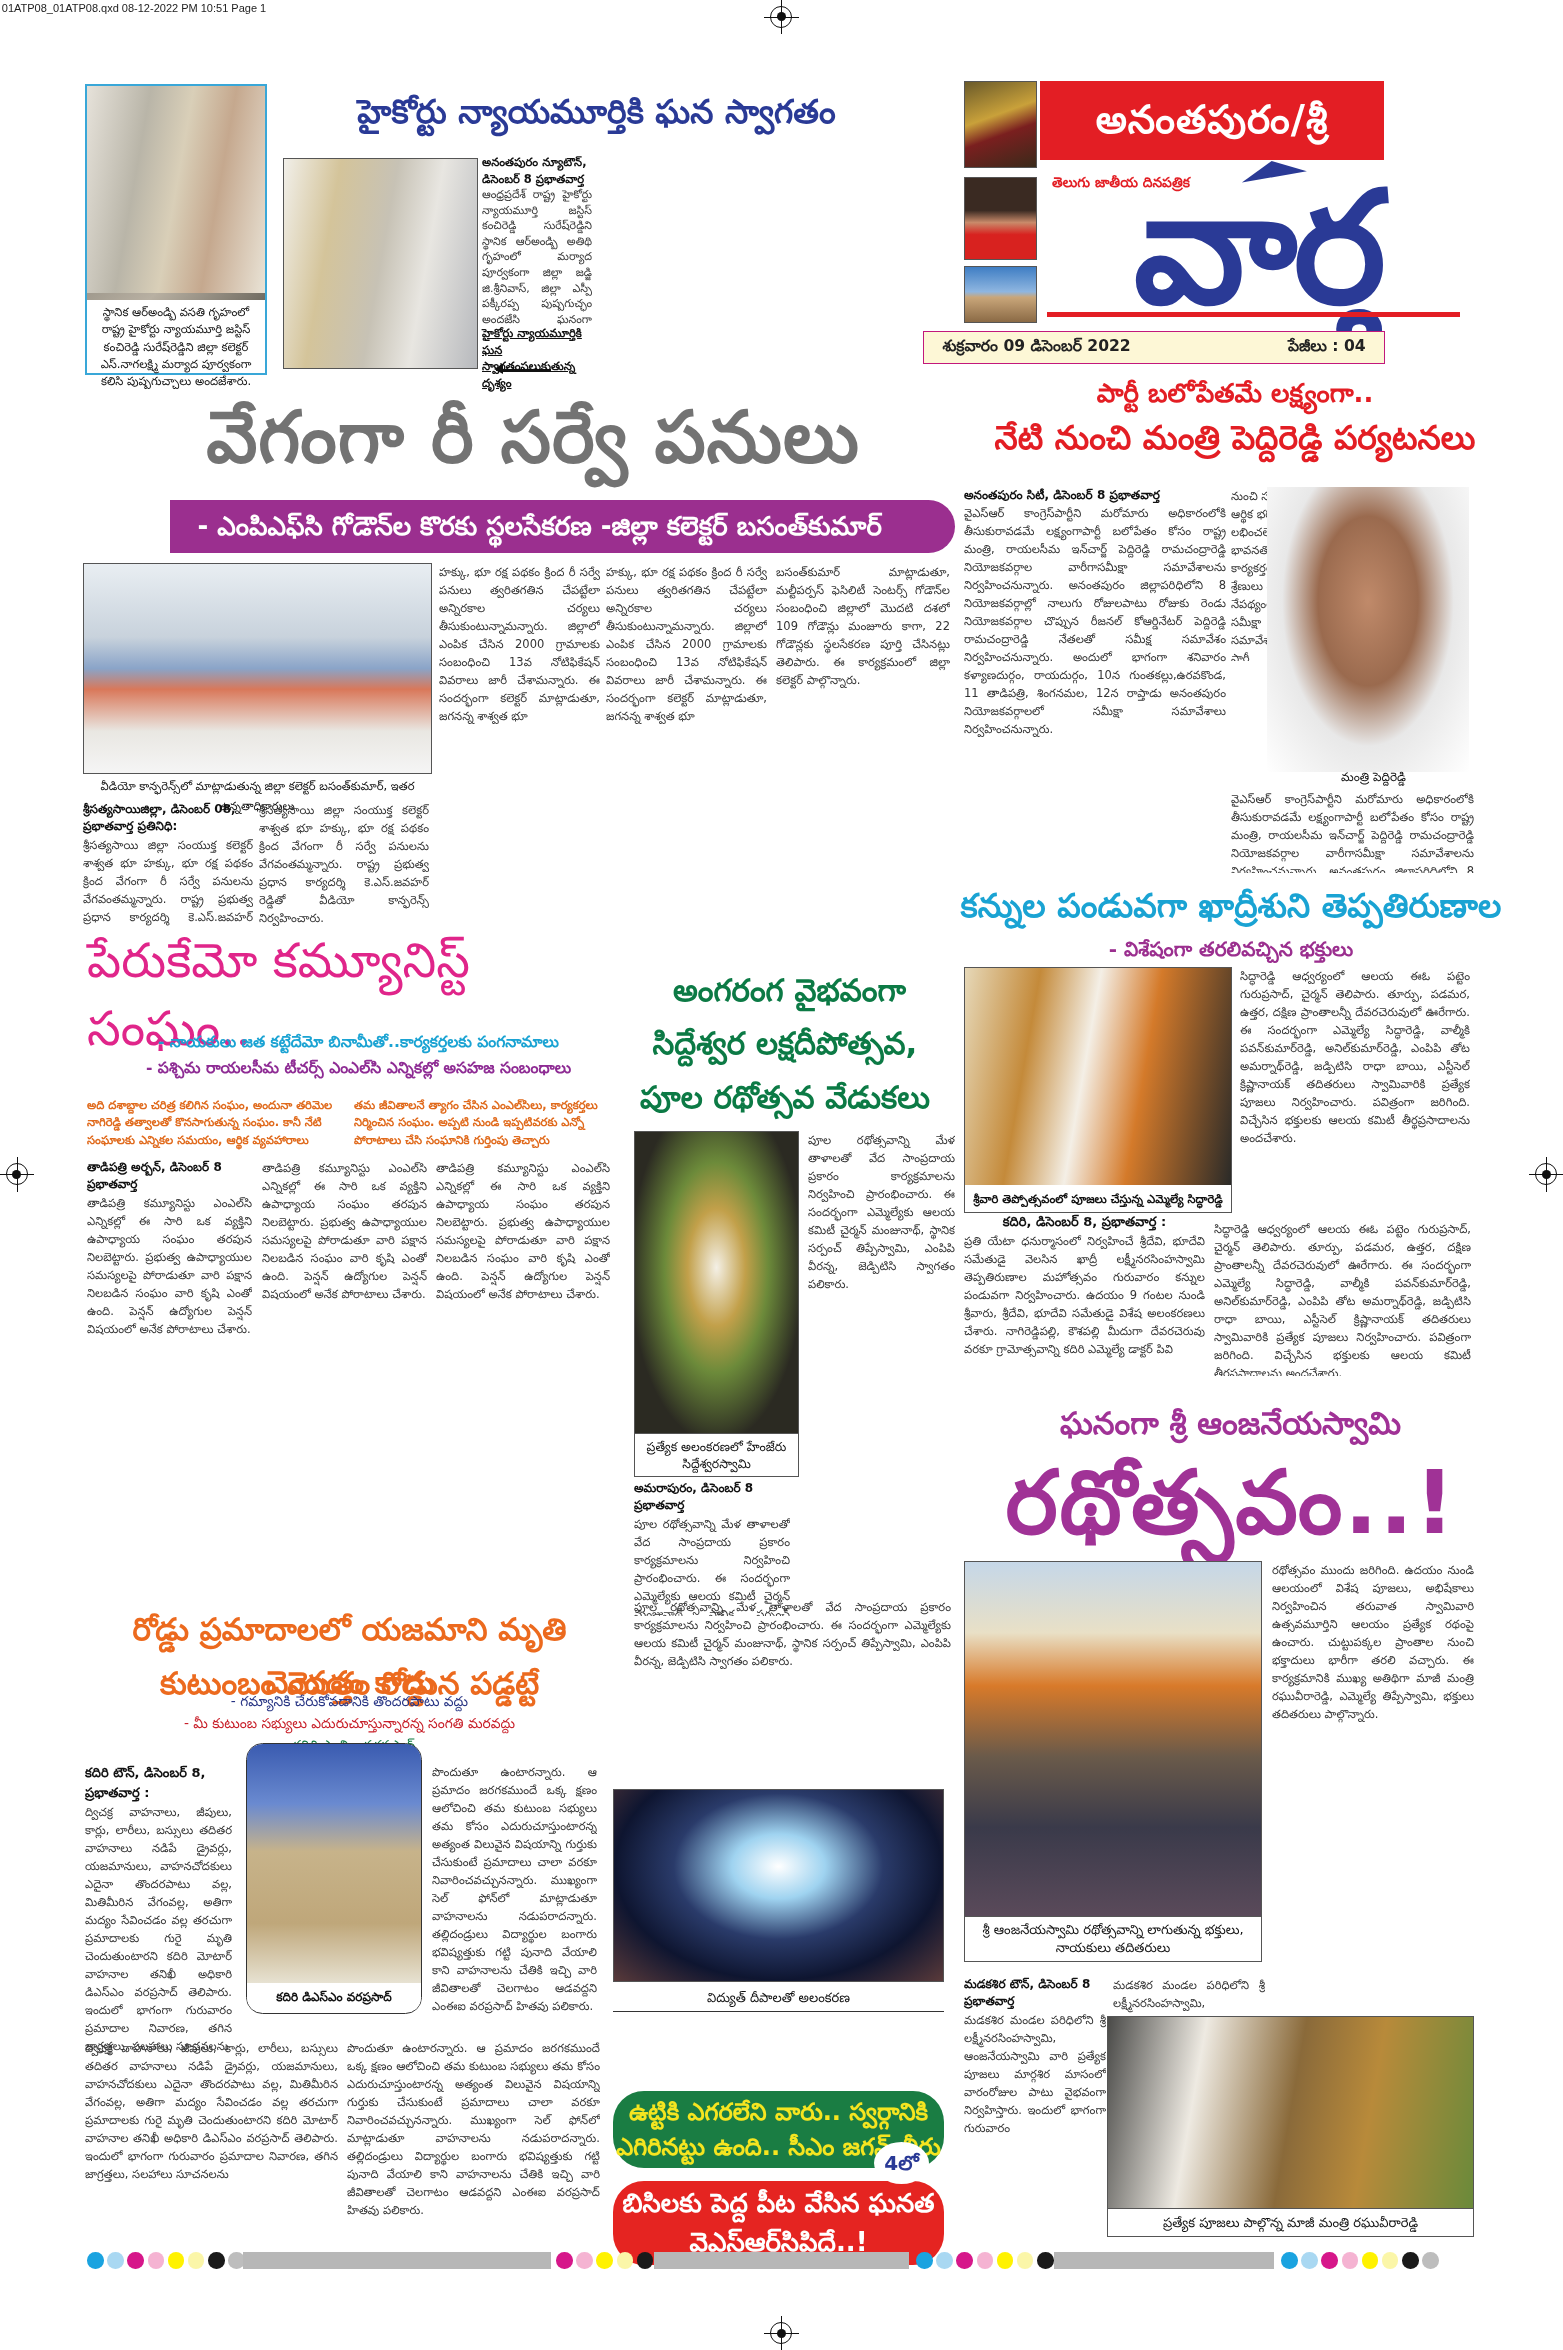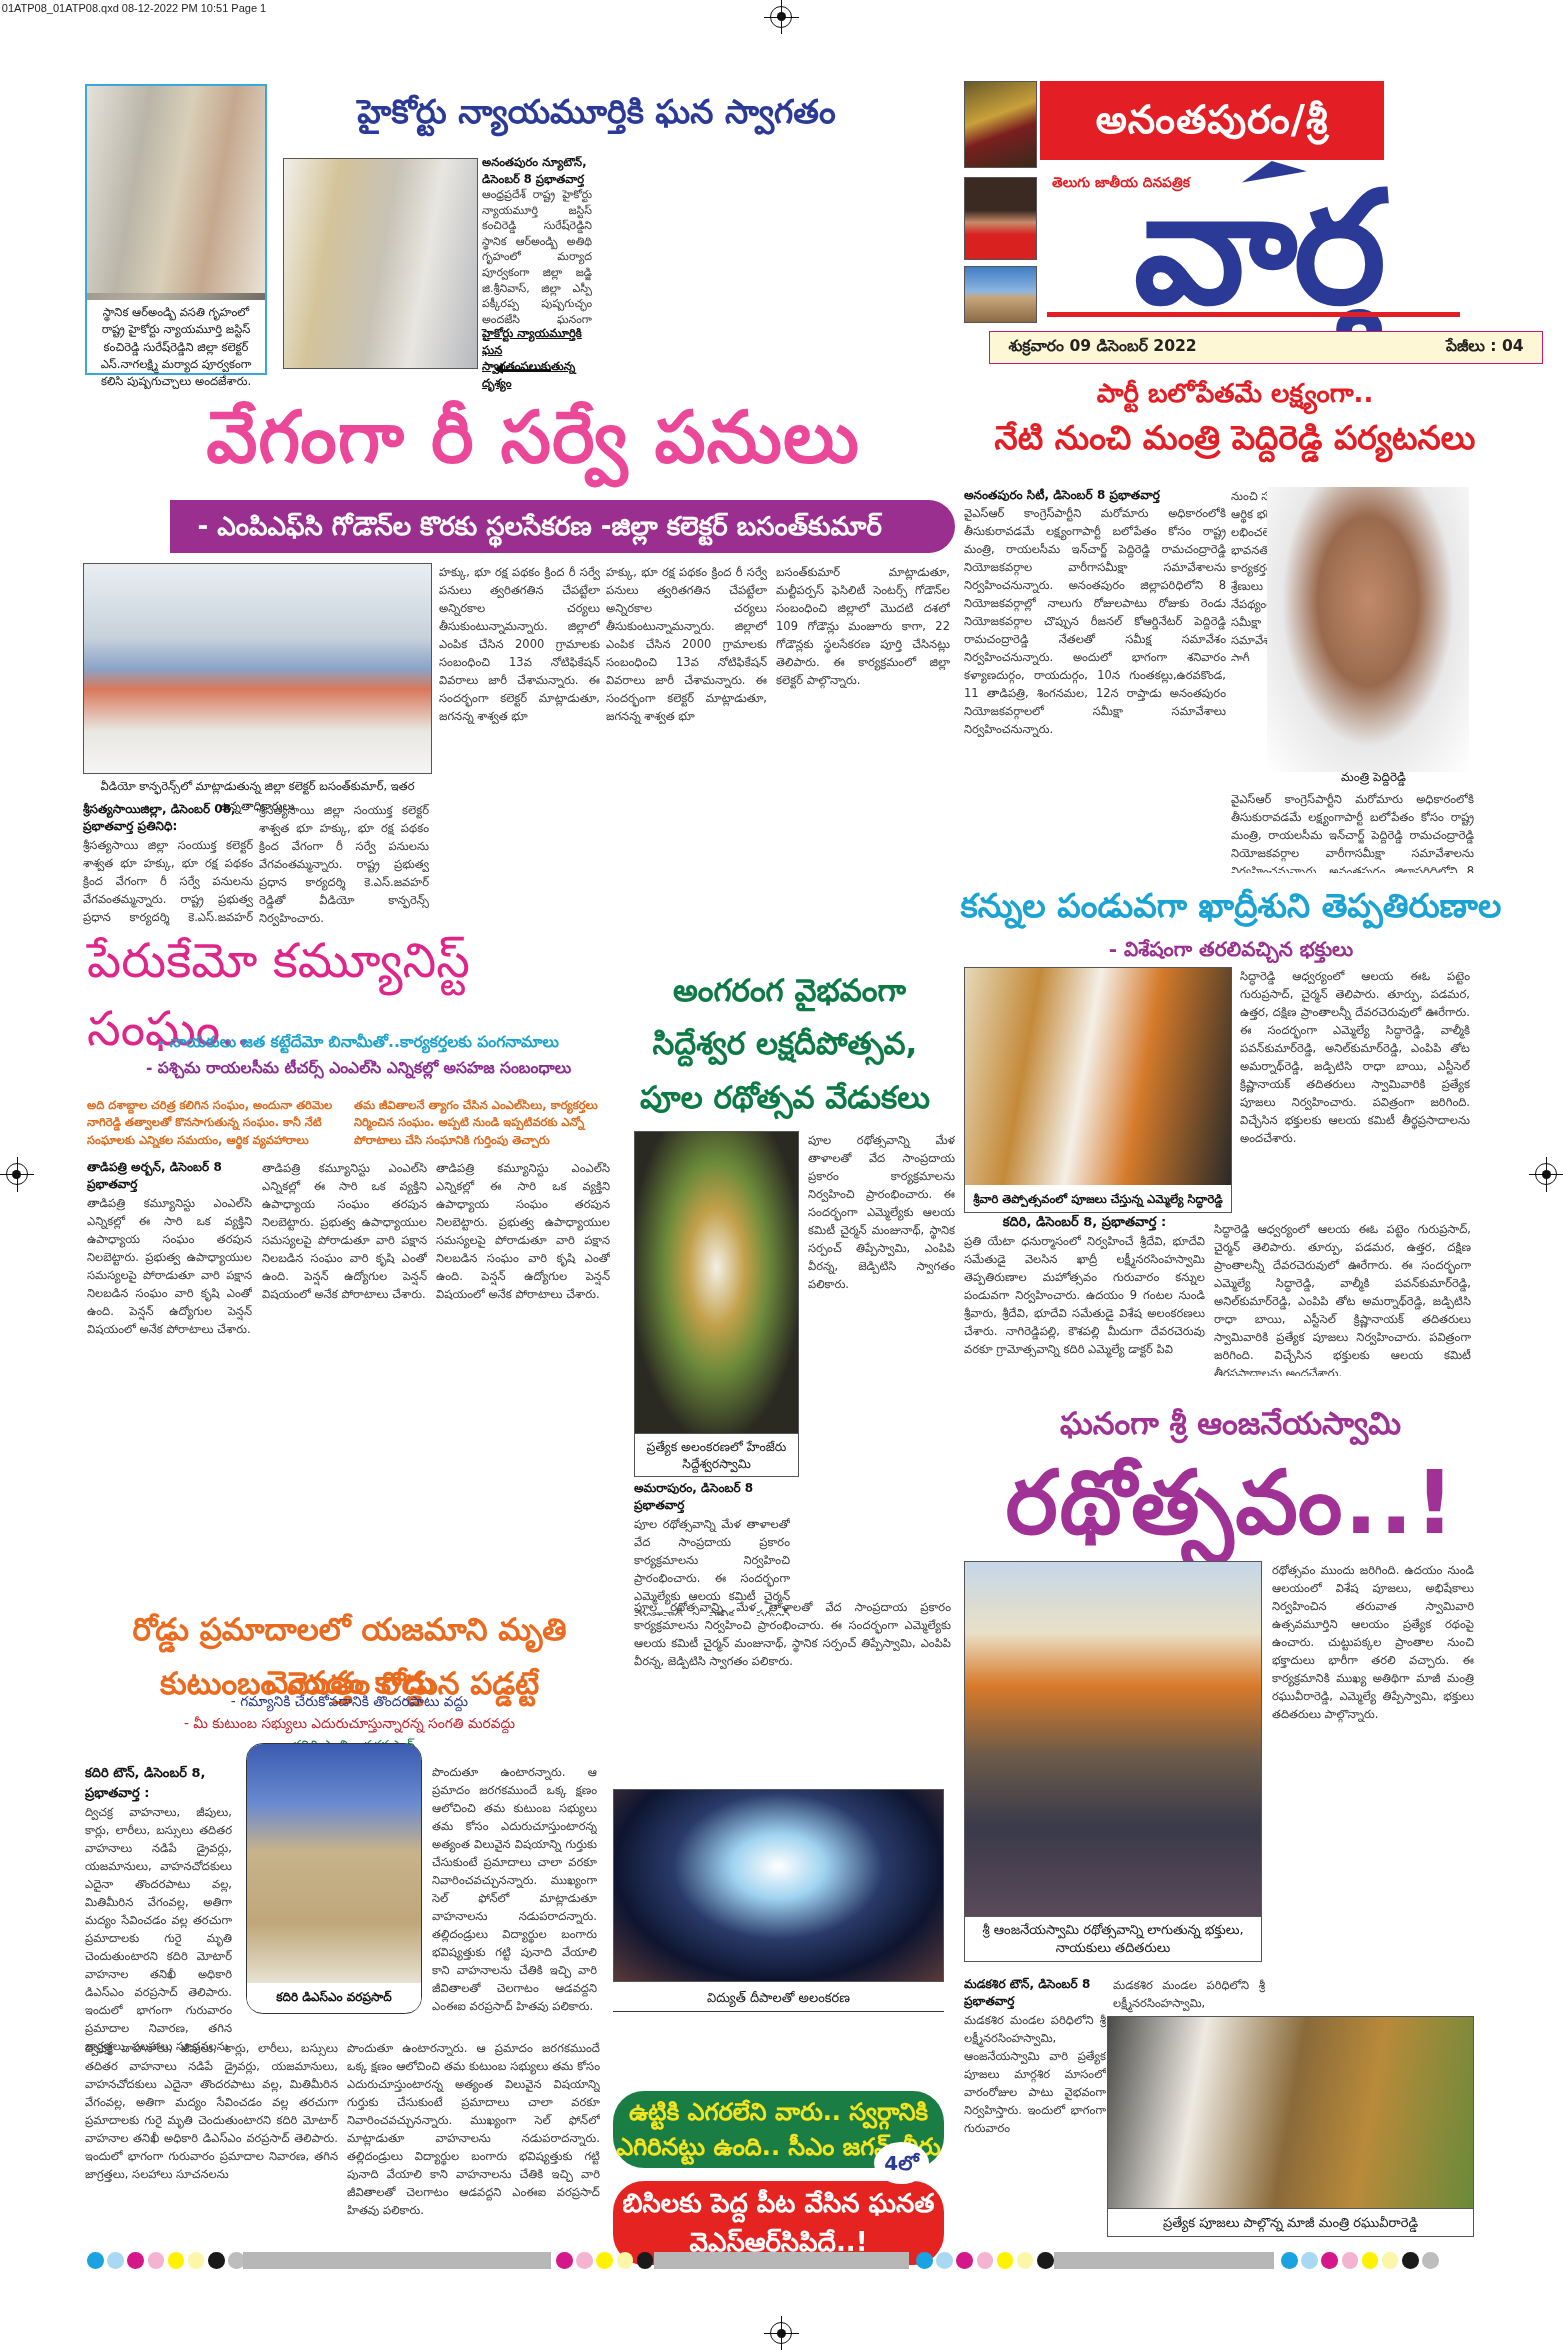--- a/index.html
+++ b/index.html
@@ -19,21 +19,21 @@
   .dateline { font-weight: bold; font-size: 13px; color: #111; }
 
   
   .mast-band { background: #e31e24; color: #fff; font-weight: bold; font-size: 39px; line-height: 77px; text-align: center; letter-spacing: 0.9px; }
   .mast-tag { color: #e31e24; font-size: 13.8px; font-weight: bold; }
   .mast-logo { color: #2a3a96; font-size: 156px; font-weight: bold; line-height: 138px; letter-spacing: -3.7px; }
   .mast-rule { background: #e31e24; height: 4.6px; }
   .mast-date { border: 1.8px solid #c2187b; background: #fdf7d6; font-weight: bold; font-size: 15.6px; line-height: 29px; padding: 0 18.4px; display: flex; justify-content: space-between; }
 
   .hl-blue { color: #2a3a96; font-weight: bold; font-size: 33px; }
-  .hl-green-big { color: #ec4899; font-weight: bold; font-size: 72px; letter-spacing: 0.9px; }
+  .hl-green-big { color: #737373; font-weight: bold; font-size: 72px; letter-spacing: 0.9px; }
   .pill-purple { background: #9b2f8f; color: #fff; font-weight: bold; font-size: 26px; border-radius: 0 37px 37px 0; line-height: 53px; padding-left: 27.5px; }
   .hl-red { color: #e31e24; font-weight: bold; text-align: center; }
   .hl-pink { color: #e0258a; font-size: 48px; text-align: left; font-family: "DejaVu Serif", serif; }
   .sub-blue { color: #1aa3d3; font-size: 15.6px; font-weight: bold; text-align: center; }
   .sub-purple { color: #8e2c94; font-size: 15.6px; font-weight: bold; text-align: center; }
   .intro-orange { color: #e06a1c; font-size: 11.5px; line-height: 17.4px; font-weight: bold; }
   .hl-green { color: #0c7a45; font-weight: bold; font-size: 31px; line-height: 53px; text-align: center; }
   .hl-cyan { color: #1aa3d3; font-weight: bold; font-size: 33px; text-align: center; }
   .sub-magenta { color: #9b2f8f; font-weight: bold; font-size: 20px; text-align: center; }
   .hl-magenta-sm { color: #a03296; font-weight: bold; font-size: 31px; text-align: center; }
@@ -80,21 +80,21 @@
 </div>
 <div class="abs" style="left:964px;top:266px;width:73px;height:57px;">
   <div class="photo" style="width:100%;height:100%;background:linear-gradient(180deg,#3f7ec4 0%,#8fb6e0 45%,#c9a67a 55%,#8b6a45 100%);"></div>
 </div>
 <div class="abs mast-band" style="left:1040px;top:81px;width:344px;height:79px;">అనంతపురం/శ్రీ సత్యసాయి</div>
 <div class="abs" style="left:955px;top:81px;width:84px;height:79px;background:#e31e24;z-index:-1;"></div>
 <div class="abs mast-tag" style="left:1052px;top:174px;">తెలుగు జాతీయ దినపత్రిక</div>
 <div class="abs" style="left:1240px;top:161px;width:0;height:0;border-left:33px solid transparent;border-right:33px solid transparent;border-bottom:16.5px solid #2a3a96;transform:rotate(-10deg);"></div>
 <div class="abs mast-logo" style="left:1047px;top:179px;width:422px;text-align:center;">వార్త</div>
 <div class="abs mast-rule" style="left:1047px;top:312px;width:413px;"></div>
-<div class="abs mast-date" style="left:989px;top:331px;width:554px;height:33px;">
+<div class="abs mast-date" style="left:923px;top:331px;width:462px;height:33px;">
   <span>శుక్రవారం 09 డిసెంబర్ 2022</span>
   <span>పేజీలు : 04</span>
 </div>
 
 <div class="abs photo framed" style="left:85px;top:84px;width:182px;height:220px;padding:0;">
   <div style="width:100%;height:207px;background:linear-gradient(100deg,#e6e2da 0%,#b9b5a8 30%,#d9cfb8 50%,#c5a88e 70%,#e9e3d6 100%);"></div>
 </div>
 <div class="abs caption" style="left:85px;top:300px;width:182px;height:75px;font-size:11.5px;line-height:17.4px;border:2.8px solid #39a7d8;border-top:none;">స్థానిక ఆర్అండ్బి వసతి గృహంలో రాష్ట్ర హైకోర్టు న్యాయమూర్తి జస్టిస్ కంచిరెడ్డి సురేష్‌రెడ్డిని జిల్లా కలెక్టర్ ఎస్.నాగలక్ష్మి మర్యాద పూర్వకంగా కలిసి పుష్పగుచ్చాలు అందజేశారు.</div>
 <div class="abs hl-blue" style="left:275px;top:92px;width:643px;text-align:center;">హైకోర్టు న్యాయమూర్తికి ఘన స్వాగతం</div>
 <div class="abs photo" style="left:283px;top:158px;width:195px;height:211px;background:linear-gradient(100deg,#f1efe9 0%,#d4c49a 25%,#c7c2b5 50%,#e8e6e1 70%,#b7b9bd 100%);"></div>

